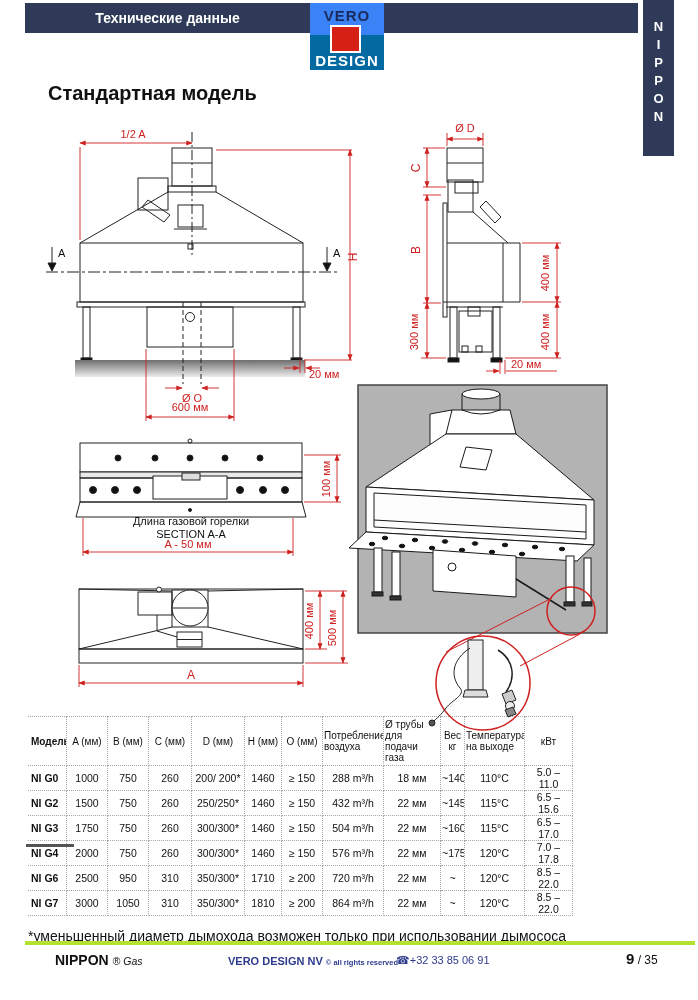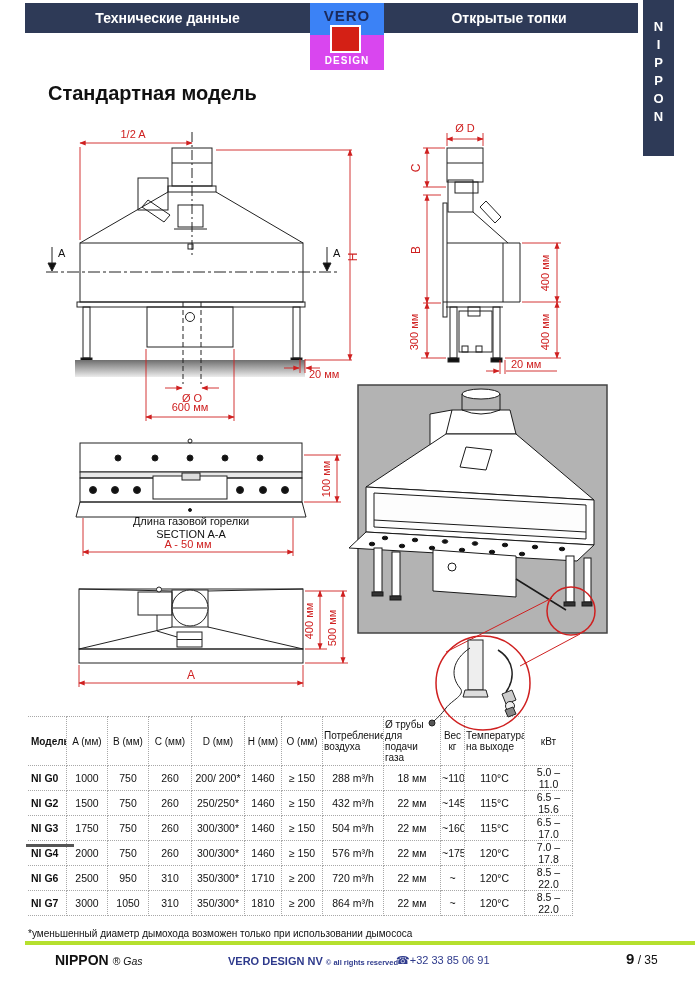--- a/index.html
+++ b/index.html
@@ -6,22 +6,22 @@
   .page{position:relative;width:698px;height:1000px;background:#fff;overflow:hidden;
         font-family:"Liberation Sans",sans-serif;color:#111;}
   
   .topbar{position:absolute;left:25px;top:3px;width:613px;height:30px;background:#2e3a57;}
   .tab{position:absolute;top:7px;color:#fff;font-size:14px;font-weight:bold;text-align:center;}
   .tab.left{left:0;width:285px;}
   .tab.right{left:355px;width:258px;}
   .logo{position:absolute;left:310px;top:3px;width:74px;height:67px;}
   .logo .white{position:absolute;left:0;top:0;width:74px;height:32px;background:#3b82f6;
                color:#1b2a5b;font-weight:bold;font-size:15px;text-align:center;line-height:26px;letter-spacing:1px;}
-  .logo .navy{position:absolute;left:0;top:32px;width:74px;height:35px;background:#d946ef;
-              color:#fff;font-weight:bold;font-size:10px;text-align:center;line-height:52px;letter-spacing:1px;}
+  .logo .navy{position:absolute;left:0;top:32px;width:74px;height:35px;background:#0369a1;
+              color:#fff;font-weight:bold;font-size:15px;text-align:center;line-height:52px;letter-spacing:1px;}
   .logo .red{position:absolute;left:20px;top:22px;width:27px;height:24px;background:#d42015;border:2px solid #fff;}
   .nippon{position:absolute;left:643px;top:0;width:31px;height:156px;background:#2e3a57;
           display:flex;flex-direction:column;align-items:center;padding-top:20px;box-sizing:border-box;gap:4px;}
   .nippon span{color:#fff;font-weight:bold;font-size:13px;line-height:14px;}
   .title{position:absolute;left:48px;top:82px;font-size:20px;font-weight:bold;}
   
   svg.drawings{position:absolute;left:0;top:0;pointer-events:none;z-index:5;}
   .dim-label{fill:#cf2020;font-size:11px;font-family:"Liberation Sans",sans-serif;}
   .dim-big{font-size:12px;}
   .blk-label{fill:#111;font-size:11px;font-family:"Liberation Sans",sans-serif;}
@@ -32,39 +32,38 @@
                     padding:0 1px;text-align:center;font-weight:normal;height:19px;overflow:hidden;}
   .spec thead th{border-top:1px dotted #a8a8a8;font-size:10px;line-height:11px;height:33px;
                  vertical-align:middle;padding:2px 1px;}
   .spec .c0{text-align:left;padding-left:3px;font-weight:bold;}
   .spec td.c0{font-weight:bold;}
   .spec thead th.c7 div,.spec thead th.c8 div,.spec thead th.c10 div{text-align:left;}
   th.c0{width:34px}th.c1{width:38px}th.c2{width:38px}th.c3{width:40px}th.c4{width:50px}
   th.c5{width:34px}th.c6{width:38px}th.c7{width:58px}th.c8{width:54px}th.c9{width:21px}
   th.c10{width:57px}th.c11{width:45px}
   .row-divider{position:absolute;left:26px;top:844px;width:48px;height:3px;background:#555;z-index:6;}
-  .footnote{position:absolute;left:28px;top:928px;font-size:10px;}
+  .footnote{position:absolute;left:28px;top:928px;font-size:14px;}
   .greenline{position:absolute;left:25px;top:941px;width:670px;height:4px;background:#b5e02e;}
   
   .f-brand{position:absolute;left:55px;top:952px;font-size:14px;font-weight:bold;}
   .f-brand .suffix{font-size:10.5px;font-weight:normal;font-style:italic;}
   .f-company{position:absolute;left:228px;top:955px;color:#2e3a8c;font-size:11px;font-weight:bold;}
   .f-company .rights{font-size:7.5px;font-weight:bold;}
   .f-phone{position:absolute;left:396px;top:954px;color:#2e3a8c;font-size:11px;font-weight:normal;}
   .f-page{position:absolute;left:626px;top:950px;font-size:12px;}
   .f-page .num{font-size:15px;font-weight:bold;}
 </style>
 </head>
 <body>
 
 <div class="page">
 
   <div class="topbar">
     <span class="tab left">Технические данные</span>
-    <span class="tab right">Открытые топки</span>
   </div>
 
   <div class="logo">
     <div class="white">VERO</div>
     <div class="navy">DESIGN</div>
     <div class="red"></div>
   </div>
 
   <div class="nippon">
     <span>N</span>
@@ -126,21 +125,21 @@
         <tr>
           <td class="c0">NI G0</td>
           <td class="c1">1000</td>
           <td class="c2">750</td>
           <td class="c3">260</td>
           <td class="c4">200/ 200*</td>
           <td class="c5">1460</td>
           <td class="c6">≥ 150</td>
           <td class="c7">288 m³/h</td>
           <td class="c8">18 мм</td>
-          <td class="c9">~110</td>
+          <td class="c9">~140</td>
           <td class="c10">110°C</td>
           <td class="c11">5.0 – 11.0</td>
         </tr>
         <tr>
           <td class="c0">NI G2</td>
           <td class="c1">1500</td>
           <td class="c2">750</td>
           <td class="c3">260</td>
           <td class="c4">250/250*</td>
           <td class="c5">1460</td>

